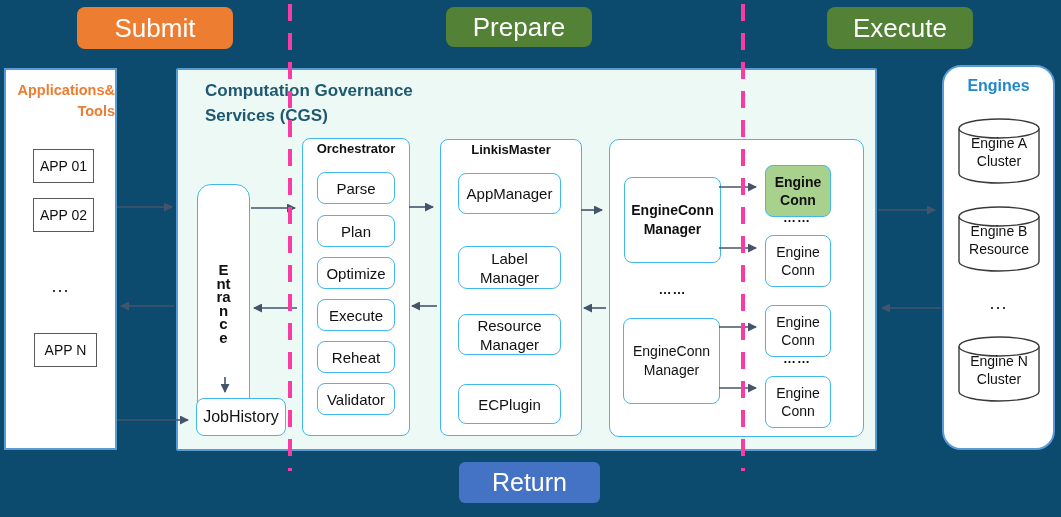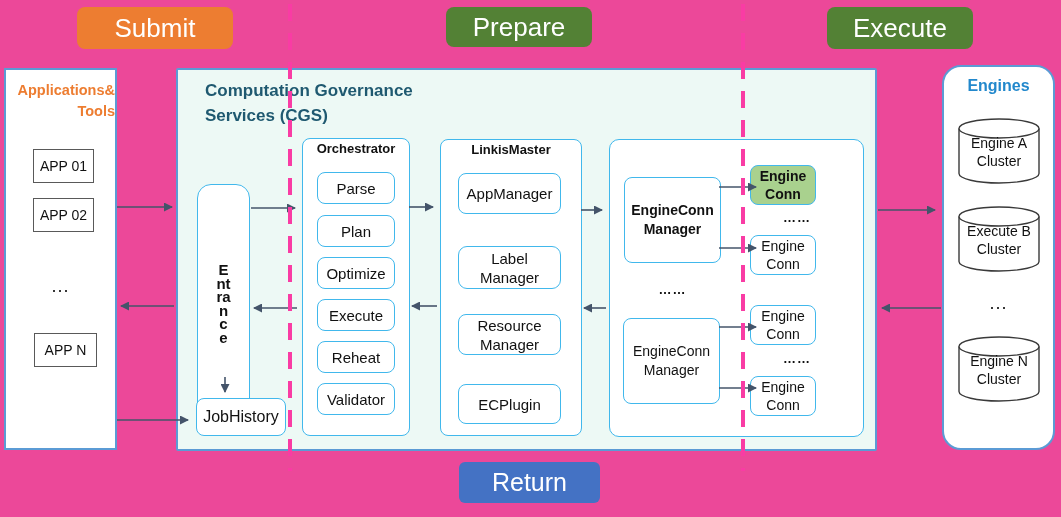--- a/index.html
+++ b/index.html
@@ -1,16 +1,16 @@
 <!DOCTYPE html>
 <html><head>
 <meta charset="utf-8">
 <style>
   html,body{margin:0;padding:0;background:#fff;}
-  .canvas{position:relative;width:1061px;height:517px;background:#ec4899;overflow:hidden;
+  .canvas{position:relative;width:1061px;height:517px;background:#0c4a6e;overflow:hidden;
           font-family:"Liberation Sans",sans-serif;color:#111;}
   .pill{position:absolute;display:flex;align-items:center;justify-content:center;
         color:#fff;font-size:26px;border-radius:8px;}
   .pill.submit{left:77px;top:7px;width:156px;height:42px;background:#ED7D31;}
   .pill.prepare{left:446px;top:7px;width:146px;height:40px;background:#538135;}
   .pill.execute{left:827px;top:7px;width:146px;height:42px;background:#538135;}
   .pill.return{left:459px;top:462px;width:141px;height:41px;background:#4472C4;font-size:25px;border-radius:6px;}
 
   .panel{position:absolute;background:#fff;border:2px solid #5B9BD5;box-sizing:border-box;}
   .apps-panel{left:4px;top:68px;width:113px;height:382px;}
@@ -34,21 +34,21 @@
         background:#fff;display:flex;align-items:center;justify-content:center;font-size:15px;box-sizing:border-box;}
 
   .lm{left:262px;top:69px;width:142px;height:297px;border-radius:8px;}
   .svc{position:absolute;left:17px;width:103px;border:1.5px solid #41B8EC;border-radius:8px;background:#fff;
        display:flex;align-items:center;justify-content:center;font-size:15px;line-height:19px;text-align:center;box-sizing:border-box;}
   .narrow{display:inline-block;width:72px;}
 
   .ecm-outer{left:431px;top:69px;width:255px;height:298px;border-radius:10px;}
   .ecm{position:absolute;width:97px;height:86px;border:1.5px solid #41B8EC;border-radius:8px;background:#fff;
        display:flex;align-items:center;justify-content:center;font-size:14px;line-height:19px;text-align:center;box-sizing:border-box;}
-  .ec{position:absolute;left:140px;width:66px;height:40px;border:1.5px solid #41B8EC;border-radius:8px;background:#fff;
+  .ec{position:absolute;left:155px;width:66px;height:52px;border:1.5px solid #41B8EC;border-radius:8px;background:#fff;
       display:flex;align-items:center;justify-content:center;font-size:14px;line-height:18px;text-align:center;box-sizing:border-box;}
   .ec.green{background:#A9D18E;font-weight:bold;}
   .cjk-dots{position:absolute;font-size:13px;font-weight:bold;text-align:center;letter-spacing:1px;}
 
   .engines-panel{left:942px;top:65px;width:113px;height:385px;border-radius:19px;}
   .engines-title{position:absolute;top:10px;width:100%;text-align:center;font-weight:bold;font-size:16px;color:#2288CC;}
   .cyl{position:absolute;left:13px;width:84px;height:68px;}
   .cyl-label{position:absolute;left:0;top:17px;width:100%;text-align:center;font-size:14px;line-height:18px;}
 
   .overlay{position:absolute;left:0;top:0;pointer-events:none;}
@@ -131,21 +131,21 @@
         <ellipse cx="42" cy="11.5" rx="40" ry="9.5" fill="#fff" stroke="#3A3A3A" stroke-width="1.4"></ellipse>
       </svg>
       <div class="cyl-label">Engine A Cluster</div>
     </div>
 
     <div class="cyl" style="top:138px;">
       <svg width="84" height="68" viewBox="0 0 84 68">
         <path d="M2,11.5 v45 a40,9.5 0 0 0 80,0 v-45" fill="#fff" stroke="#3A3A3A" stroke-width="1.4"></path>
         <ellipse cx="42" cy="11.5" rx="40" ry="9.5" fill="#fff" stroke="#3A3A3A" stroke-width="1.4"></ellipse>
       </svg>
-      <div class="cyl-label">Execute B Cluster</div>
+      <div class="cyl-label">Engine B Resource</div>
     </div>
 
     <div class="dots" style="left:0;top:226px;width:100%;">...</div>
 
     <div class="cyl" style="top:268px;">
       <svg width="84" height="68" viewBox="0 0 84 68">
         <path d="M2,11.5 v45 a40,9.5 0 0 0 80,0 v-45" fill="#fff" stroke="#3A3A3A" stroke-width="1.4"></path>
         <ellipse cx="42" cy="11.5" rx="40" ry="9.5" fill="#fff" stroke="#3A3A3A" stroke-width="1.4"></ellipse>
       </svg>
       <div class="cyl-label">Engine N Cluster</div>

